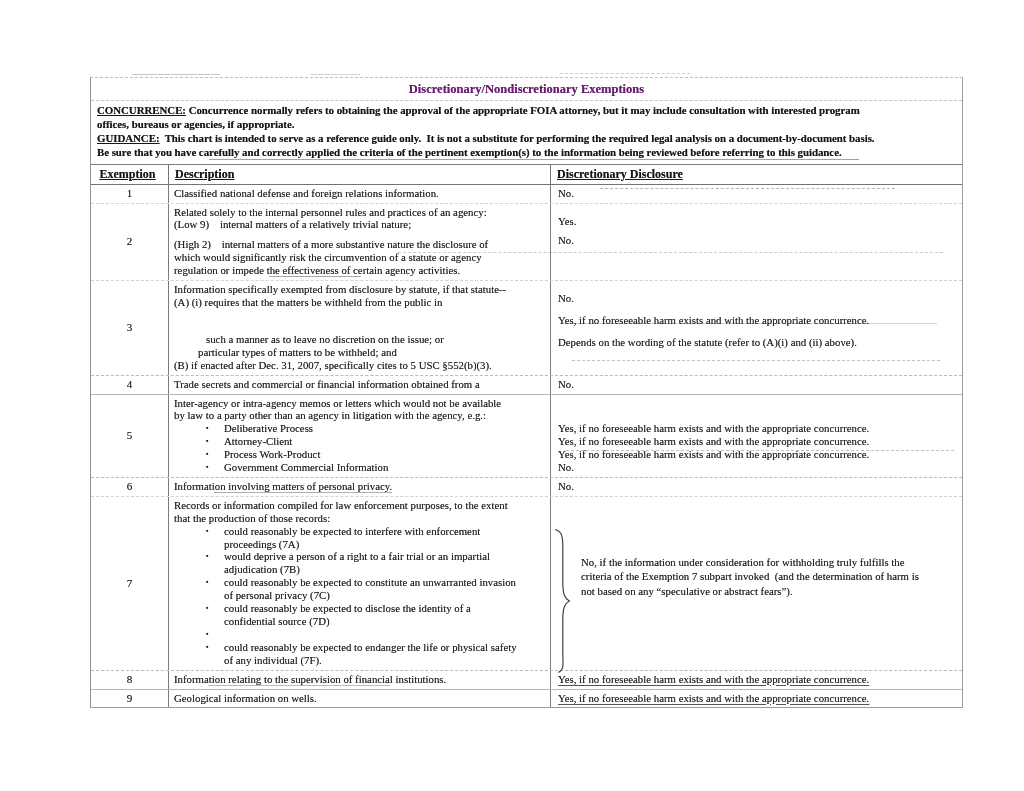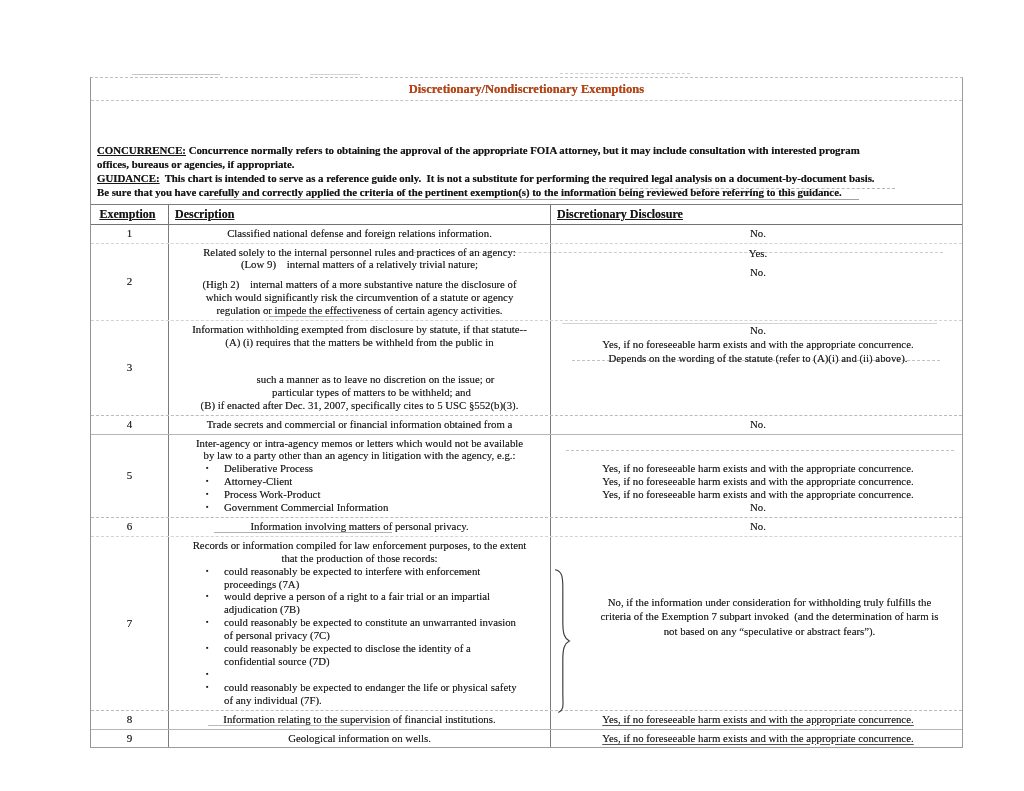--- a/index.html
+++ b/index.html
@@ -6,44 +6,44 @@
   .page{position:relative;width:1024px;height:791px;background:#ffffff;overflow:hidden;
         font-family:"Liberation Serif","DejaVu Serif",serif;color:#242424;
         text-shadow:0 0 .5px rgba(40,40,40,.65);}
   .doc{position:absolute;left:90px;top:77px;width:873px;box-sizing:border-box;
        border-left:1px solid rgba(90,90,90,.65);
        border-right:1px solid rgba(90,90,90,.6);
        border-bottom:1px solid rgba(90,90,90,.6);
        border-top:1px dashed rgba(140,140,140,.55);
        filter:blur(.2px);}
   
-  .title{font-weight:bold;font-size:12.5px;text-align:center;padding:4px 0 3px 0;color:#c2410c;
+  .title{font-weight:bold;font-size:12.5px;text-align:center;padding:4px 0 3px 0;color:#701a75;
          border-bottom:1px dashed rgba(150,150,150,.55);}
   
   .notes{font-weight:bold;font-size:10.9px;line-height:13.9px;letter-spacing:-.05px;
          padding:3px 6px 4px 6px;color:#161616;
-         border-bottom:1px solid rgba(80,80,80,.75);margin-top:40px;}
+         border-bottom:1px solid rgba(80,80,80,.75);}
   .note{margin:0;}
   .note-label{text-decoration:underline;white-space:pre-wrap;}
   .note-body{white-space:pre-wrap;}
   .note-line2{white-space:pre-wrap;}
   .ul-guid{background:linear-gradient(rgba(70,70,70,.5),rgba(70,70,70,.5)) no-repeat 112px 100%/650px 1px;}
   
   .row{display:grid;grid-template-columns:78px 382px 1fr;font-size:10.8px;line-height:12.9px;}
   .hrow{font-weight:bold;font-size:12px;line-height:15px;color:#161616;
         border-bottom:1px solid rgba(80,80,80,.8);}
   .hcell{padding:2px 4px 2px 6px;text-decoration:underline;}
   .hnum{text-align:center;border-right:1px solid rgba(80,80,80,.8);padding-left:0;}
   .hdesc{border-right:1px solid rgba(80,80,80,.8);}
   .cnum{display:flex;align-items:center;justify-content:center;font-size:11px;
         border-right:1px solid rgba(80,80,80,.75);}
   .cdesc{border-right:1px solid rgba(80,80,80,.75);padding:2px 5px 3px 5px;}
   .cdisc{padding:2px 4px 3px 7px;}
-  .line{white-space:pre-wrap;text-align:center;}
-  .mt1{margin-top:1px;}
+  .line{white-space:pre-wrap;}
+  .mt1{margin-top:9px;}
   .mt2{margin-top:25.8px;}
   .gap{margin-top:7px;}
   .ind-a{padding-left:32px;margin-top:24px;}
   .ind-b{padding-left:14px;}
   .ind-c{padding-left:24px;}
   
   .sep-d1{border-top:1px dashed rgba(120,120,120,.5);}
   .sep-d2{border-top:1px dashed rgba(140,140,140,.38);}
   .sep-s1{border-top:1px solid rgba(110,110,110,.5);}
   
@@ -122,21 +122,21 @@
       </div>
       <div class="cdisc">
         <div class="line mt1">Yes.</div>
         <div class="line gap">No.</div>
       </div>
     </div>
 
     <div class="row sep-d2">
       <div class="cnum">3</div>
       <div class="cdesc">
-        <div class="line">Information withholding exempted from disclosure by statute, if that statute--</div>
+        <div class="line">Information specifically exempted from disclosure by statute, if that statute--</div>
         <div class="line">(A) (i) requires that the matters be withheld from the public in</div>
         <div class="line ind-a">such a manner as to leave no discretion on the issue; or</div>
         <div class="line ind-c">particular types of matters to be withheld; and</div>
         <div class="line">(B) if enacted after Dec. 31, 2007, specifically cites to 5 USC §552(b)(3).</div>
       </div>
       <div class="cdisc">
         <div class="line mt1">No.</div>
         <div class="line mt1">Yes, if no foreseeable harm exists and with the appropriate concurrence.</div>
         <div class="line mt1">Depends on the wording of the statute (refer to (A)(i) and (ii) above).</div>
       </div>

